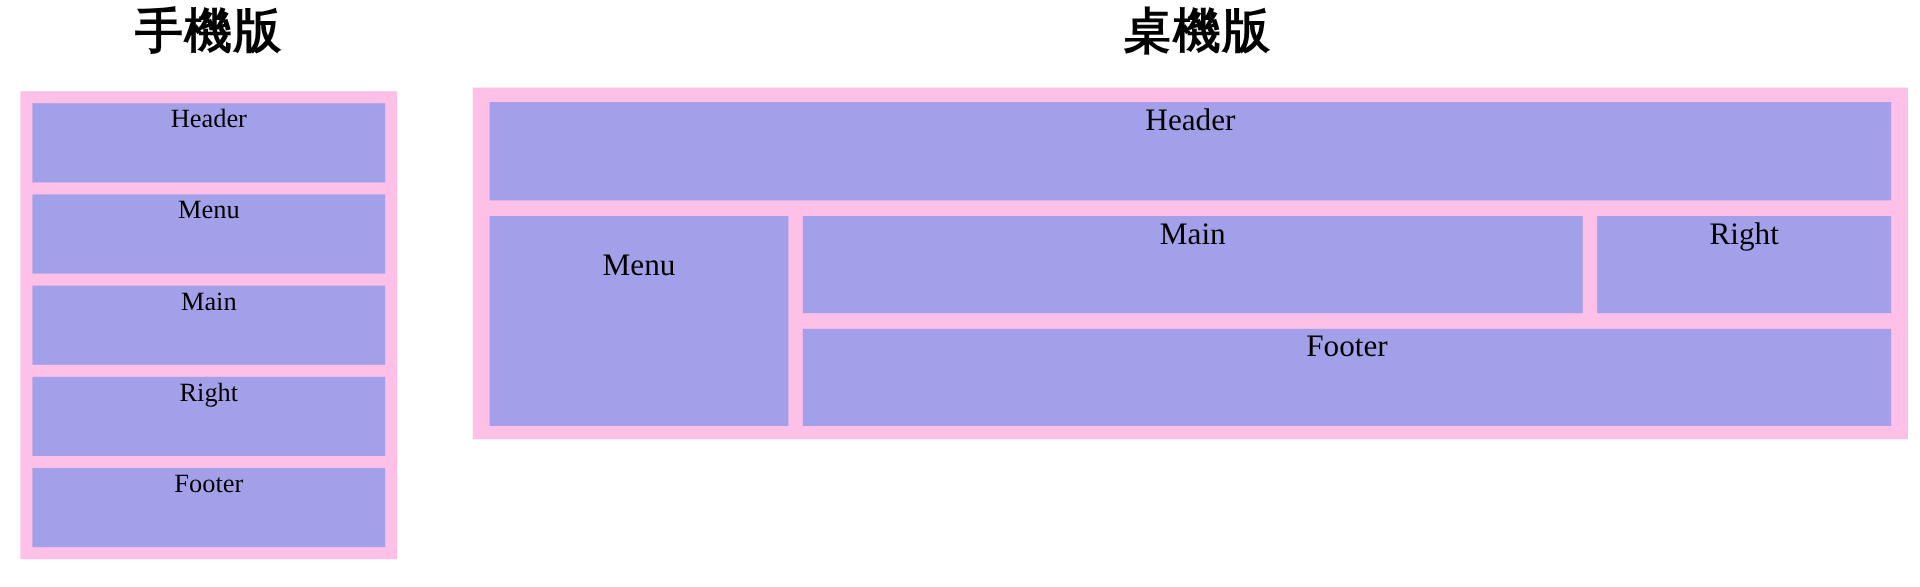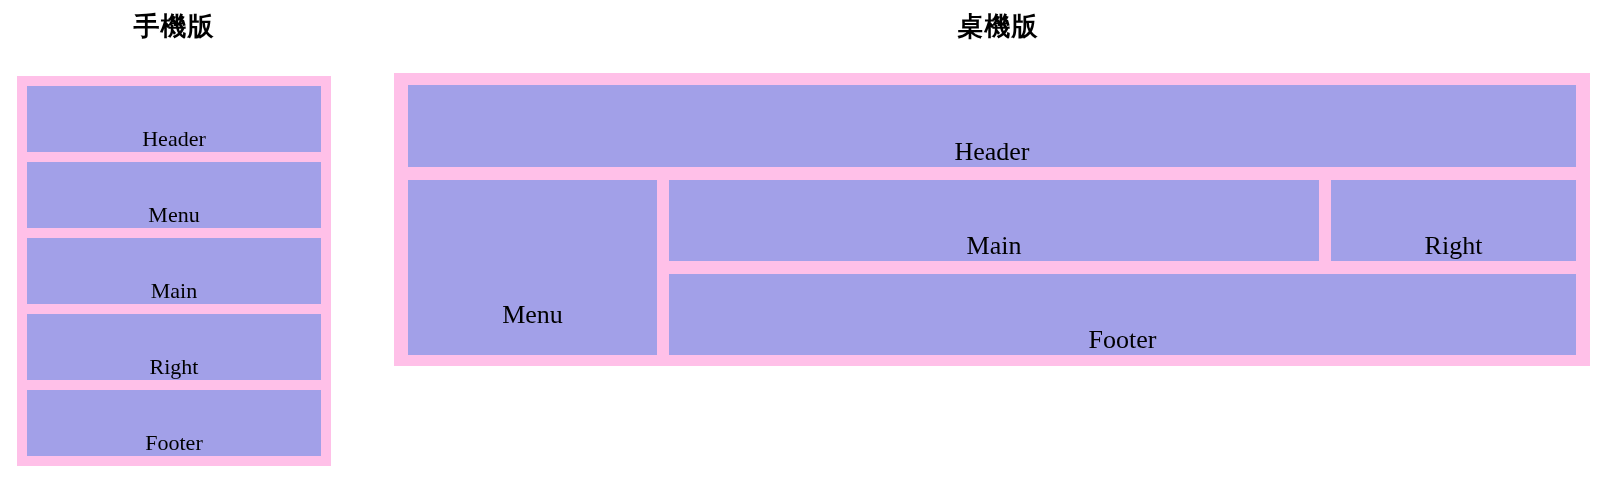--- a/index.html
+++ b/index.html
@@ -24,21 +24,21 @@
     color: var(--label-color);
   }
 
   
   .panel-title {
     position: absolute;
     top: 6px;
     text-align: center;
     font-family: "Liberation Sans", sans-serif;
     font-weight: bold;
-    font-size: 26px;
+    font-size: 40px;
     line-height: 40px;
     color: var(--title-color);
     letter-spacing: 1px;
   }
   .mobile-title { left: 17px; width: 314px; }
   .desktop-title { left: 400px; width: 1196px; }
 
   
   .mobile-layout {
     position: absolute;
@@ -80,21 +80,21 @@
     justify-content: center;
   }
   .d-main   { grid-area: 2 / 2 / 3 / 3; }
   .d-right  { grid-area: 2 / 3 / 3 / 4; }
   .d-footer { grid-area: 3 / 2 / 4 / 4; }
 
   
   .box {
     background: var(--purple);
     display: flex;
-    align-items: flex-end;
+    align-items: flex-start;
     justify-content: center;
     color: var(--label-color);
   }
 </style>
 </head>
 <body>
 
 <div class="panel-title mobile-title">手機版</div>
 
 <div class="mobile-layout">

